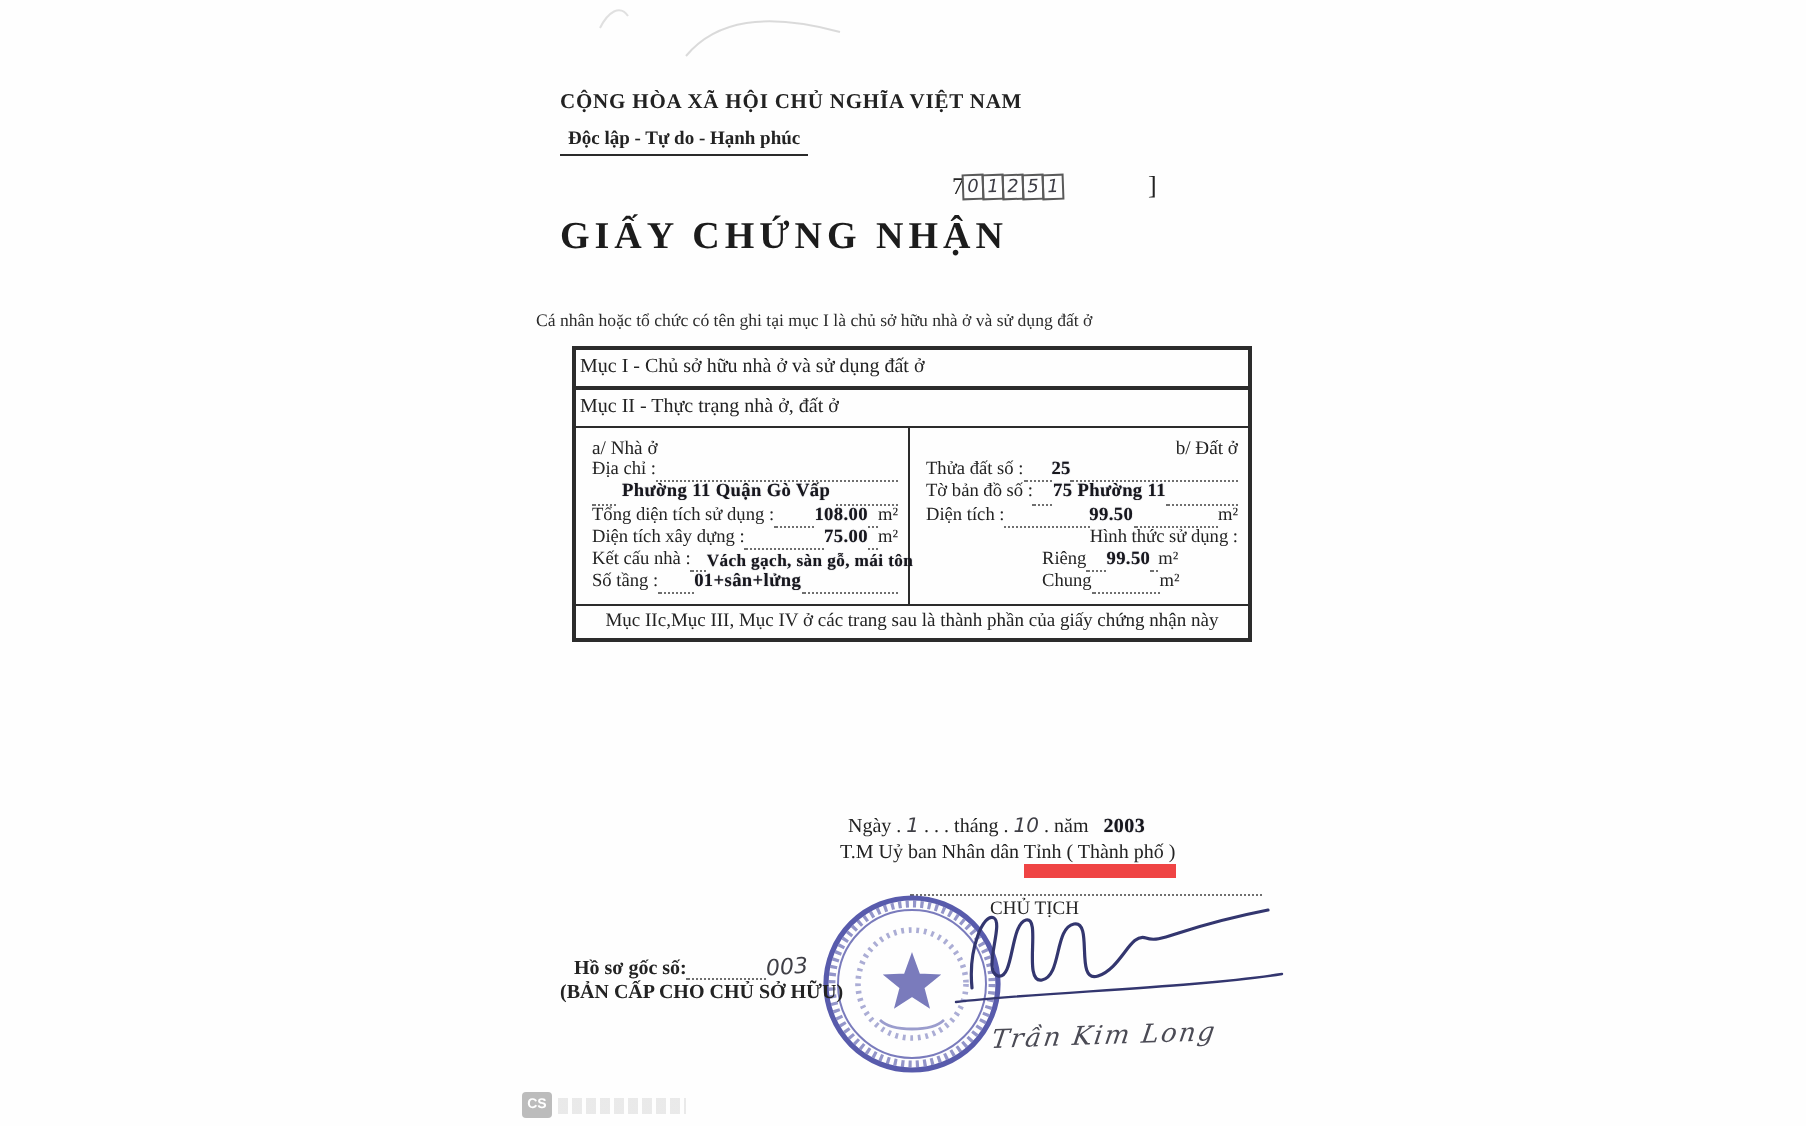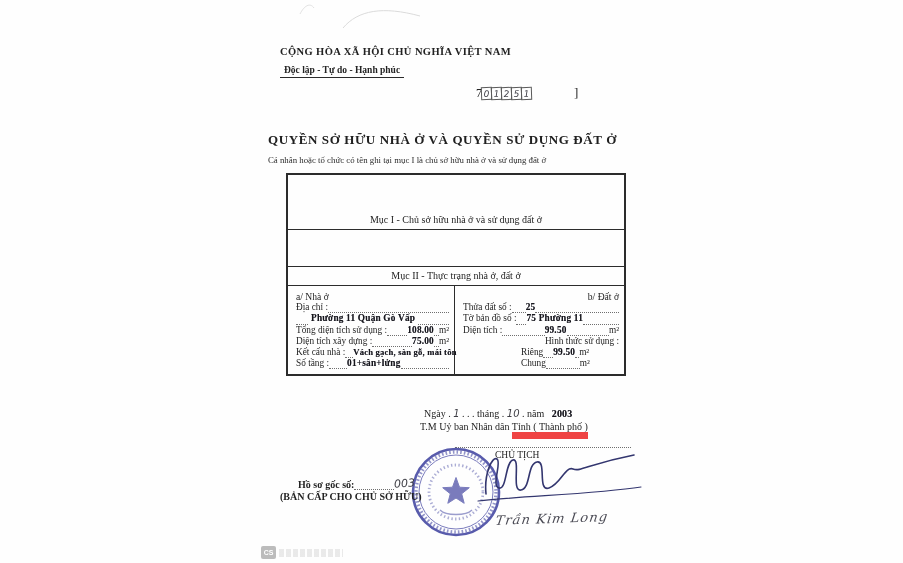--- a/index.html
+++ b/index.html
@@ -22,21 +22,21 @@
   .serial .digitbox {
     width:11px; height:13px; border:1px solid #5a5a5a; margin-left:-1px;
     display:flex; align-items:center; justify-content:center;
     font-family:"DejaVu Sans", sans-serif; font-style:italic; font-size:9px; color:#3c3c44;
     transform:rotate(-2deg);
   }
   .title { font-size:19px; font-weight:bold; letter-spacing:2.5px; color:#1c1c1c; }
   .subtitle { font-size:13px; font-weight:bold; letter-spacing:.6px; color:#202020; }
   .note { font-size:8.8px; color:#2c2c2c; }
   .cert { border:2px solid #2c2c2c; background:transparent; }
-  .thead { font-size:10px; text-align:center; padding:3px 17px 4px;margin-top:36px; }
+  .thead { font-size:10px; text-align:left; padding:3px 2px 4px; }
   .bline { border-bottom:1.5px solid #2c2c2c; }
   .tline { border-top:1.5px solid #2c2c2c; }
   .body1 { padding:7px 10px 4px; font-size:10px; }
   .cols { display:flex; }
   .col { font-size:9.3px; line-height:11.2px; padding:5px 5px 5px 8px; }
   .col .t { font-size:9.6px; }
   .cola { width:167px; border-right:1.5px solid #2c2c2c; }
   .colb { flex:1;text-align:right; }
   .tfoot { font-size:9.5px; text-align:center; padding:3px 2px; }
   .sgn { font-size:10px; }
@@ -77,21 +77,21 @@
   <div class="abs serial" style="left:476px;top:85px">
     <span>7</span>
     <span class="digitbox">0</span>
     <span class="digitbox">1</span>
     <span class="digitbox">2</span>
     <span class="digitbox">5</span>
     <span class="digitbox">1</span>
     <span style="margin-left:42px;font-size:13px">]</span>
   </div>
 
-  <div class="abs ctr subtitle" style="left:268px;top:132px;width:376px">QUYỀN SỞ HỮU NHÀ Ở VÀ QUYỀN SỬ DỤNG ĐẤT Ở</div>
+  <div class="abs ctr title" style="left:280px;top:108px;width:352px">GIẤY CHỨNG NHẬN</div>
   <div class="abs ctr note" style="left:268px;top:155px;width:376px">Cá nhân hoặc tổ chức có tên ghi tại mục I là chủ sở hữu nhà ở và sử dụng đất ở</div>
 
   <div class="abs cert" style="left:286px;top:173px;width:340px">
 
     <div class="thead bline">Mục I - Chủ sở hữu nhà ở và sử dụng đất ở</div>
 
 
     <div class="thead tline bline">Mục II - Thực trạng nhà ở, đất ở</div>
 
     <div class="cols">
@@ -164,20 +164,21 @@
           <span>m²</span>
         </div>
         <div class="line" style="margin-left:58px">
           <span>Chung</span>
           <span class="dots fix" style="width:34px"></span>
           <span>m²</span>
         </div>
       </div>
     </div>
 
+    <div class="tfoot tline">Mục IIc,Mục III, Mục IV ở các trang sau là thành phần của giấy chứng nhận này</div>
   </div>
 
   <div class="abs ctr sgn" style="left:424px;top:408px;width:182px">
     <span>Ngày .</span>
     <span class="hand">1</span>
     <span>. . . tháng .</span>
     <span class="hand">10</span>
     <span>. năm</span>
     <span class="stamp" style="margin-left:5px">2003</span>
   </div>
@@ -194,21 +195,21 @@
     <circle cx="48" cy="48" r="27" fill="none" stroke="#3c3f9e" stroke-width="2.8" stroke-dasharray="1.4 2.4" opacity=".5"></circle>
     <polygon points="48,33.5 51.5,43.2 61.3,43.7 53.7,49.8 56.2,59.3 48,54 39.8,59.3 42.3,49.8 34.7,43.7 44.5,43.2" fill="#3c3f9e" opacity=".8" stroke="#3c3f9e" stroke-width="1"></polygon>
     <path d="M32,66 C38,72 58,72 64,66" fill="none" stroke="#3c3f9e" stroke-width="1.4" opacity=".6"></path>
   </svg>
 
   <svg class="abs" style="left:476px;top:448px" width="168" height="62" viewBox="0 0 168 62">
     <path d="M10,46 C8,26 16,8 21,11 C26,14 15,38 23,40 C31,42 29,14 37,12 C45,10 35,44 45,42 C55,40 51,16 61,14 C71,12 61,44 73,40 C85,36 89,18 97,21 C105,24 112,16 158,7" fill="none" stroke="#33366f" stroke-width="1.6" stroke-linecap="round"></path>
     <path d="M2,53 C45,48 120,46 165,39" fill="none" stroke="#33366f" stroke-width="1.2" stroke-linecap="round"></path>
   </svg>
 
-  <div class="abs line" style="left:298px;top:477px;width:128px;font-size:10px;font-weight:bold">
+  <div class="abs line" style="left:287px;top:477px;width:128px;font-size:10px;font-weight:bold">
     <span>Hồ sơ gốc số:</span>
     <span class="dots fix" style="width:40px"></span>
     <span class="hand" style="font-size:11px;transform:rotate(-4deg);font-weight:normal">003</span>
   </div>
   <div class="abs b" style="left:280px;top:491px;font-size:10px">(BẢN CẤP CHO CHỦ SỞ HỮU)</div>
 
   <div class="abs script" style="left:496px;top:511px">Trần Kim Long</div>
 
   <div class="abs wm" style="left:261px;top:546px">
     <span class="logo">CS</span>

